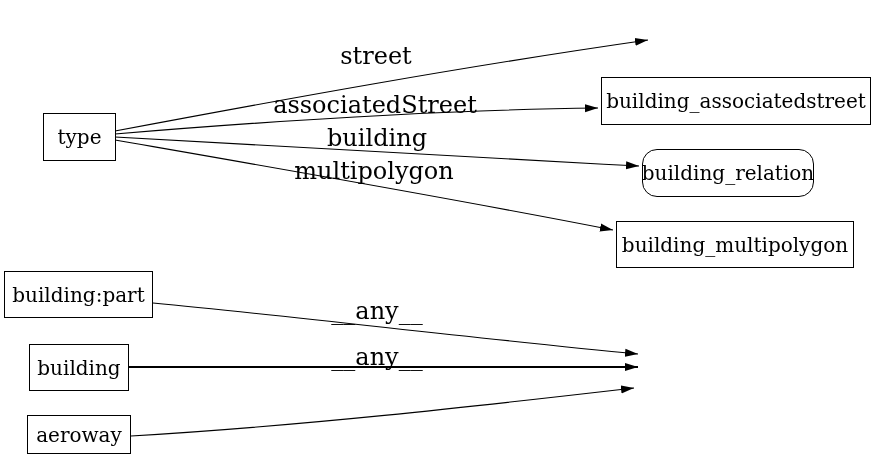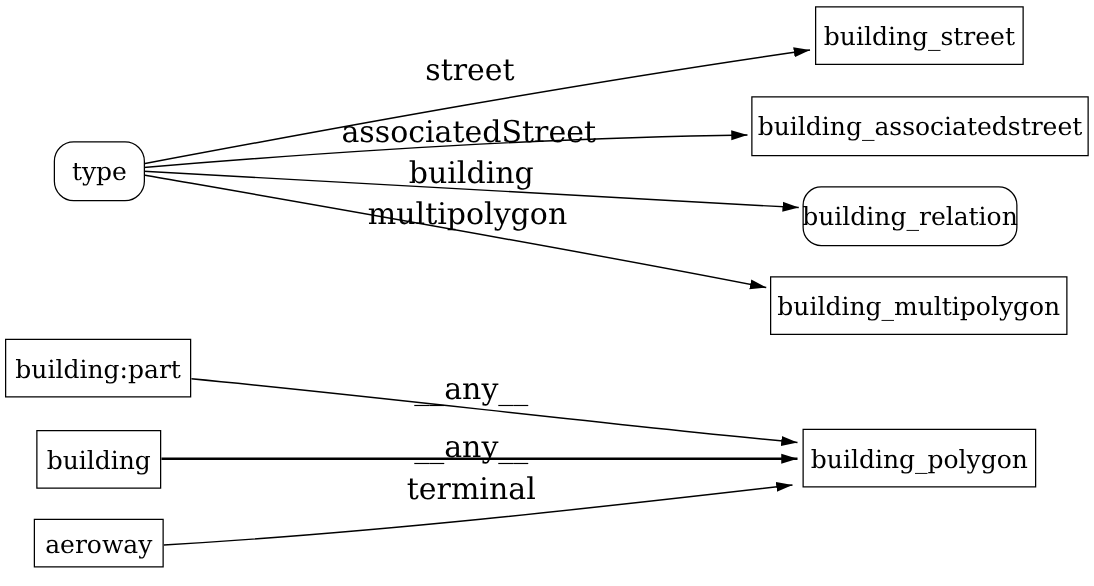--- a/index.html
+++ b/index.html
@@ -65,47 +65,44 @@
     </defs>
     <path class="edge-path" d="M115,131 C280,100 460,67 648,40" marker-end="url(#arrow)"></path>
     <path class="edge-path" d="M115,134 C270,121 440,110 598,108" marker-end="url(#arrow)"></path>
     <path class="edge-path" d="M115,137 C280,147 460,157 639,166" marker-end="url(#arrow)"></path>
     <path class="edge-path" d="M115,140 C270,167 450,198 613,230" marker-end="url(#arrow)"></path>
     <path class="edge-path" d="M153,303 C300,317 480,339 638,354" marker-end="url(#arrow)"></path>
     <path class="edge-path thick" d="M129,367 L638,367" marker-end="url(#arrow)"></path>
     <path class="edge-path" d="M131,436 C300,426 470,407 634,388" marker-end="url(#arrow)"></path>
   </svg>
 
-  <div class="node" style="left:43px; top:113px; width:73px; height:48px;border-radius:16px;">type</div>
+  <div class="node" style="left:43px; top:113px; width:73px; height:48px;">type</div>
 
-  <div class="node" style="left:652px; top:5px; width:167px; height:47px;">building_street</div>
 
   <div class="node" style="left:601px; top:77px; width:270px; height:48px;">building_associatedstreet</div>
 
   <div class="node" style="left:642px; top:149px; width:172px; height:48px;border-radius:15px;">building_relation</div>
 
   <div class="node" style="left:616px; top:221px; width:238px; height:47px;">building_multipolygon</div>
 
-  <div class="node" style="left:642px; top:343px; width:187px; height:47px;">building_polygon</div>
 
   <div class="node" style="left:4px; top:271px; width:149px; height:47px;">building:part</div>
 
   <div class="node" style="left:29px; top:344px; width:100px; height:47px;">building</div>
 
   <div class="node" style="left:27px; top:415px; width:104px; height:39px;">aeroway</div>
 
   <div class="edge-label" style="left:376px; top:57px;">street</div>
 
   <div class="edge-label" style="left:375px; top:106px;">associatedStreet</div>
 
   <div class="edge-label" style="left:377px; top:139px;">building</div>
 
   <div class="edge-label" style="left:374px; top:172px;">multipolygon</div>
 
   <div class="edge-label" style="left:377px; top:312px;">__any__</div>
 
   <div class="edge-label" style="left:377px; top:358px;">__any__</div>
 
   <div class="edge-label" style="left:377px; top:392px;">
-    <div>terminal</div>
   </div>
 
 </div>
 
 </body></html>

